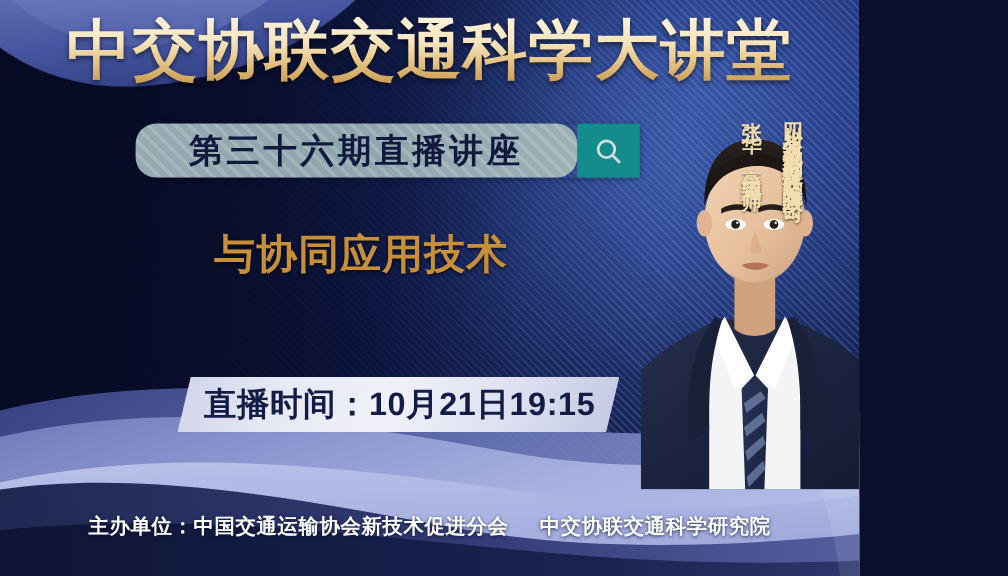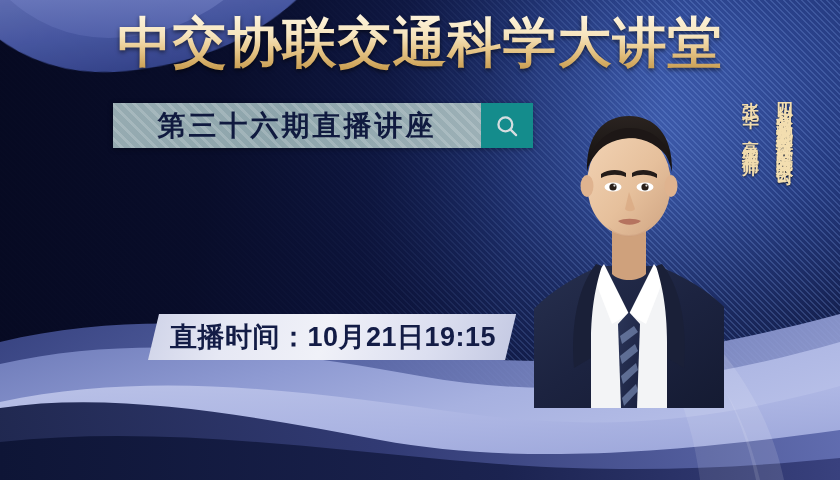--- a/index.html
+++ b/index.html
@@ -1,20 +1,20 @@
 <!DOCTYPE html>
 <html><head>
 <meta charset="utf-8">
 <style>
   html,body{margin:0;padding:0;background:#0a0f2c;}
   body{font-family:"Liberation Sans","DejaVu Sans",sans-serif;}
 
   .poster{
     position:relative;
-    width:840px;height:480px;
+    width:716px;height:480px;
     overflow:hidden;
     background:#0b1030;
   }
 
   
   .bg-base{
     position:absolute;inset:0;
     background:
       radial-gradient(120% 90% at 78% 12%, #2d4590 0%, #1d2f6e 34%, #121c49 60%, #0b1130 100%),
       linear-gradient(180deg,#0d1338 0%,#101a45 55%,#0b1130 100%);
@@ -87,21 +87,21 @@
   .sub-band{
     position:absolute;left:113px;top:103px;
     width:420px;height:45px;
     display:flex;align-items:stretch;
     box-shadow:0 1px 5px rgba(0,0,0,.35);
   }
   .sub-band-text{
     flex:1;
     background:linear-gradient(100deg,#96abb1 0%,#8ea5ac 45%,#9cb0b6 100%);
     display:flex;align-items:center;justify-content:center;
-    position:relative;overflow:hidden;
+    position:relative;overflow:hidden;border-radius:17px;
   }
   .sub-band-text::after{
     content:"";position:absolute;inset:0;
     background-image:repeating-linear-gradient(45deg,
        rgba(255,255,255,0) 0px,rgba(255,255,255,0) 5px,
        rgba(255,255,255,0.16) 5px,rgba(255,255,255,0.16) 8px);
   }
   .sub-band-text span{
     position:relative;z-index:2;
     color:#101a3f;font-size:28px;font-weight:700;letter-spacing:3px;
@@ -235,20 +235,21 @@
     </div>
     <div class="search-box">
       <svg viewBox="0 0 24 24" fill="none" stroke="#d6dde0" stroke-width="2.1" stroke-linecap="round">
         <circle cx="10.5" cy="10.5" r="6.4"></circle>
         <line x1="15.3" y1="15.3" x2="20.4" y2="20.4"></line>
       </svg>
     </div>
   </div>
 
   <div class="topic">
+    <div>与协同应用技术</div>
   </div>
 
   <div class="time-pill">
     <span>直播时间：10月21日19:15</span>
   </div>
 
   <div class="portrait">
     <svg width="190" height="340" viewBox="0 0 190 340" xmlns="http://www.w3.org/2000/svg">
       <defs>
         <linearGradient id="skin" x1="0" y1="0" x2="1" y2="1">
@@ -319,14 +320,17 @@
         <path d="M84,153 C90,150 101,150 107,153 C101,158 90,158 84,153 Z" fill="#b5735f"></path>
 
         <path d="M74,158 C84,170 106,170 116,158 C108,172 82,172 74,158 Z" fill="#c8997a" opacity="0.4"></path>
       </g>
     </svg>
   </div>
 
   <div class="vcol name">张二华 高级工程师</div>
   <div class="vcol org">四川省公路规划勘察设计研究院有限公司</div>
 
+  <div class="footer">
+    <span>主办单位：</span><span>中国交通运输协会新技术促进分会</span><span class="gap"></span><span>中交协联交通科学研究院</span>
+  </div>
 
 </div>
 
 </body></html>

